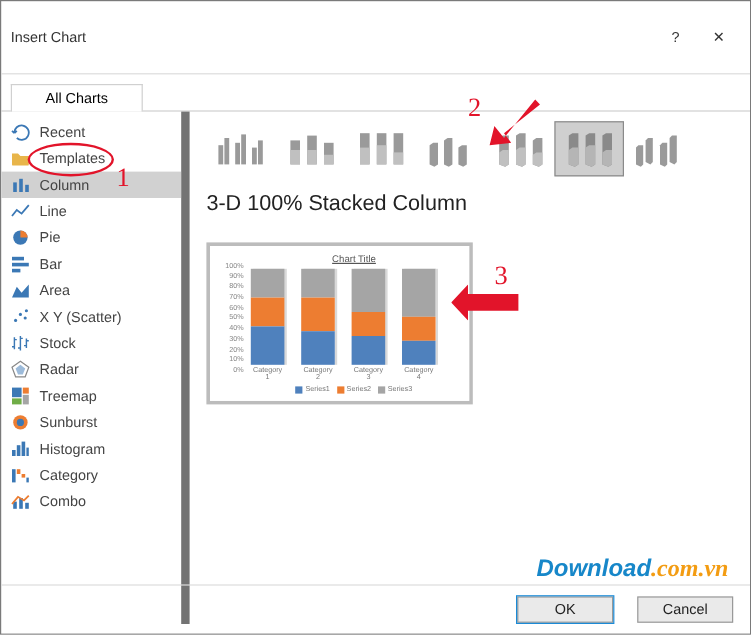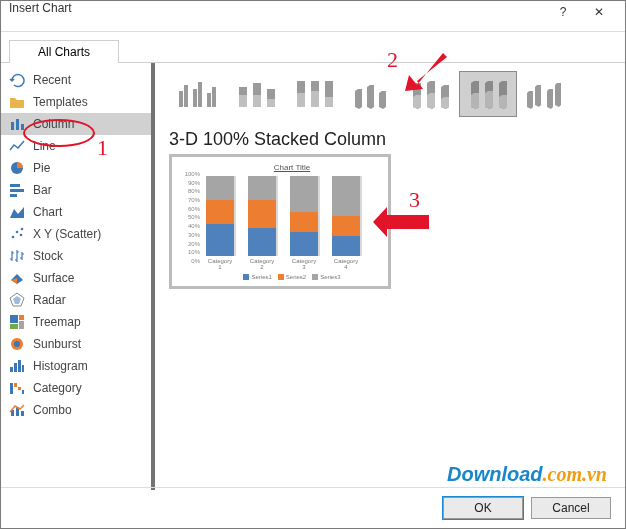--- a/index.html
+++ b/index.html
@@ -1,47 +1,47 @@
 <!DOCTYPE html>
 <html><head>
 <meta charset="utf-8">
 <style>
   html,body{margin:0;padding:0;font-family:"Segoe UI",Arial,sans-serif;font-size:12px;background:#ccc;}
   .window{width:626px;height:529px;background:#fff;border:1px solid #7a7a7a;box-sizing:border-box;position:relative;}
-  .titlebar{height:30px;display:flex;padding:0 8px;border-bottom:1px solid #ddd;}
+  .titlebar{height:30px;display:flex;align-items:center;padding:15px 8px;border-bottom:1px solid #ddd;}
   .titlebar .title{flex:1;font-size:12px;color:#333;}
   .titlebar .btn{width:36px;height:22px;display:flex;align-items:center;justify-content:center;color:#333;}
   .tabstrip{height:26px;display:flex;align-items:flex-end;padding:4px 8px 0 8px;border-bottom:1px solid #d0d0d0;}
   .tab{padding:4px 28px;border:1px solid #d0d0d0;border-bottom:none;background:#fff;position:relative;top:1px;}
   .body{display:flex;height:calc(100% - 30px - 30px - 40px);}
-  .sidebar{width:150px;border-right:4px solid #737373;padding-top:6px;overflow:hidden;}
+  .sidebar{width:150px;border-right:7px solid #737373;padding-top:6px;overflow:hidden;}
   .side-item{display:flex;align-items:center;height:22px;padding:0 8px;gap:8px;color:#444;white-space:nowrap;}
   .side-item.selected{background:#d1d1d1;}
   .side-item .sicon{width:16px;height:16px;display:inline-flex;align-items:center;justify-content:center;flex-shrink:0;}
   .side-item .sicon svg{width:16px;height:16px;}
   .gallery-area{flex:1;position:relative;padding:8px 8px 0 8px;}
   .subtype-row{display:flex;gap:0;margin-left:6px;}
   .thumb{width:56px;height:44px;display:flex;align-items:center;justify-content:center;border:1px solid transparent;}
   .thumb.selected{background:#cfcfcf;border:1px solid #8a8a8a;}
   .thumb svg{width:46px;height:34px;}
-  .chart-title{font-size:18px;color:#222;margin:12px 0 4px 6px;font-weight:400;}
+  .chart-title{font-size:18px;color:#222;margin:12px 0 22px 6px;font-weight:400;}
   .preview-wrap{position:relative;margin-left:6px;}
   .preview{border:3px solid #bcbcbc;width:216px;}
   .preview-inner{background:#fff;position:relative;padding:6px 6px 6px 30px;}
   .ptitle{text-align:center;font-size:8px;color:#555;margin-bottom:4px;text-decoration:underline;}
   .yaxis{position:absolute;left:2px;top:14px;bottom:22px;width:26px;display:flex;flex-direction:column;justify-content:space-between;text-align:right;font-size:6px;color:#888;}
   .bars{display:flex;gap:14px;height:80px;align-items:flex-end;padding:0 4px;}
   .bar{width:28px;height:80px;display:flex;flex-direction:column-reverse;box-shadow:2px 0 0 rgba(0,0,0,.15);}
   .bseg{width:100%;}
   .xlabels{display:flex;gap:14px;padding:2px 4px 0 4px;}
   .xlab{width:28px;font-size:6px;color:#777;text-align:center;}
   .legendrow{display:flex;justify-content:center;gap:6px;font-size:6px;color:#777;padding-top:4px;}
   .legendrow span{display:inline-flex;align-items:center;gap:2px;}
   .legendrow i{display:inline-block;width:6px;height:6px;}
-  .footer{position:absolute;left:0;right:0;bottom:0;height:40px;border-top:1px solid #ddd;display:flex;justify-content:flex-end;align-items:center;gap:8px;padding-right:14px;margin-top:35px;}
+  .footer{position:absolute;left:0;right:0;bottom:0;height:40px;border-top:1px solid #ddd;display:flex;justify-content:flex-end;align-items:center;gap:20px;padding-right:14px;margin-top:35px;}
   .fbtn{width:80px;height:22px;border:1px solid #999;background:#eaeaea;font-size:12px;color:#222;}
   .fbtn.ok{outline:1px solid #1b8ad6;}
 
   
   .anno{position:absolute;pointer-events:none;}
   .circle1{left:22px;top:118px;width:68px;height:24px;border:2px solid #e2142a;border-radius:50%;}
   .num{font-family:"Times New Roman",serif;font-size:22px;color:#e2142a;position:absolute;}
   .arrow{position:absolute;}
   .arrow svg{display:block;}
   .watermark{position:absolute;right:18px;bottom:42px;font-weight:bold;font-style:italic;font-size:20px;font-family:Arial,sans-serif;}
@@ -128,21 +128,21 @@
           </span>
         <span>Bar</span>
       </div>
 
       <div class="side-item">
         <span class="sicon">
             <svg viewBox="0 0 16 16">
               <path d="M1 14 5 5 9 10 15 3v11z" fill="#3b78b5"></path>
             </svg>
           </span>
-        <span>Chart</span>
+        <span>Area</span>
       </div>
 
       <div class="side-item">
         <span class="sicon">
             <svg viewBox="0 0 16 16">
               <circle cx="4" cy="11" r="1.3" fill="#3b78b5"></circle>
               <circle cx="8" cy="6" r="1.3" fill="#3b78b5"></circle>
               <circle cx="12" cy="9" r="1.3" fill="#3b78b5"></circle>
               <circle cx="13" cy="3" r="1.3" fill="#3b78b5"></circle>
             </svg>
@@ -152,29 +152,20 @@
 
       <div class="side-item">
         <span class="sicon">
             <svg viewBox="0 0 16 16">
               <path stroke="#3b78b5" stroke-width="1.2" d="M3 3v10M3 5h2M3 11h-2M8 2v12M8 4h2M8 12h-2M13 4v8M13 6h2M13 10h-2"></path>
             </svg>
           </span>
         <span>Stock</span>
       </div>
 
-      <div class="side-item">
-        <span class="sicon">
-            <svg viewBox="0 0 16 16">
-              <path d="M2 10l6-6 6 6-6 4z" fill="#3b78b5"></path>
-              <path d="M2 10l6 4V8z" fill="#ed7d31"></path>
-            </svg>
-          </span>
-        <span>Surface</span>
-      </div>
 
       <div class="side-item">
         <span class="sicon">
             <svg viewBox="0 0 16 16">
               <polygon points="8,1 15,6 12,14 4,14 1,6" fill="none" stroke="#888"></polygon>
               <polygon points="8,4 12,7 10,12 6,12 4,7" fill="#3b78b5" opacity=".5"></polygon>
             </svg>
           </span>
         <span>Radar</span>
       </div>

